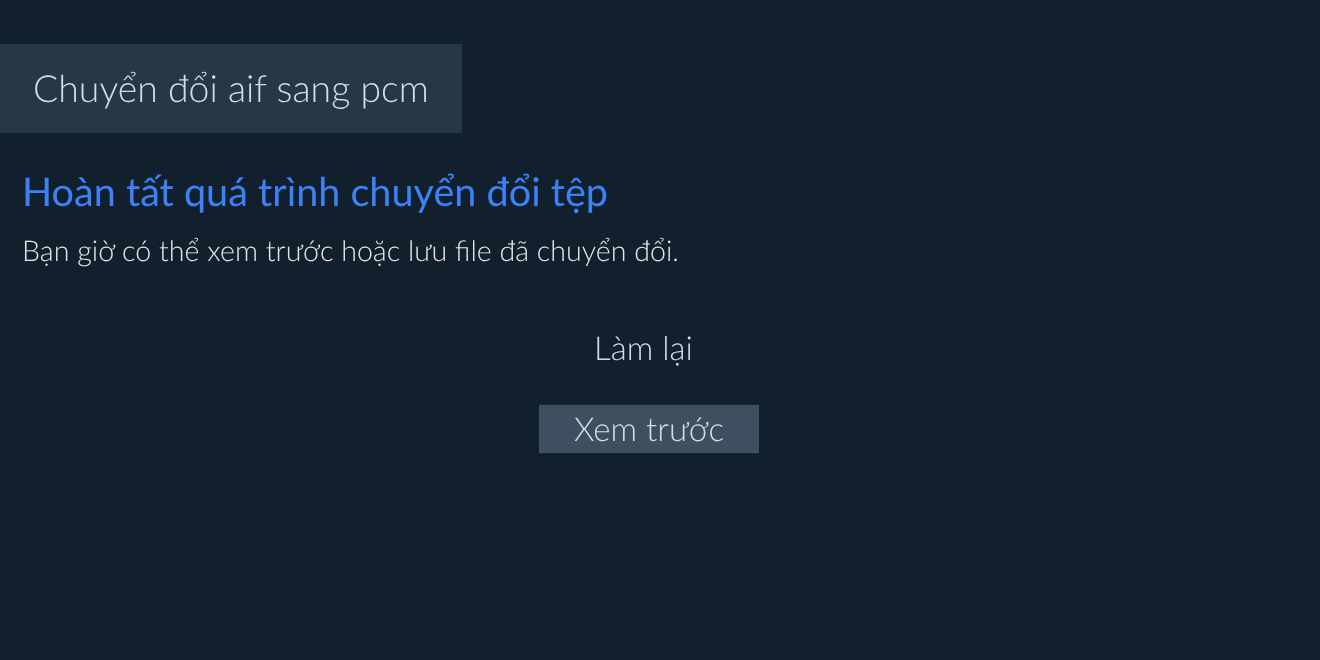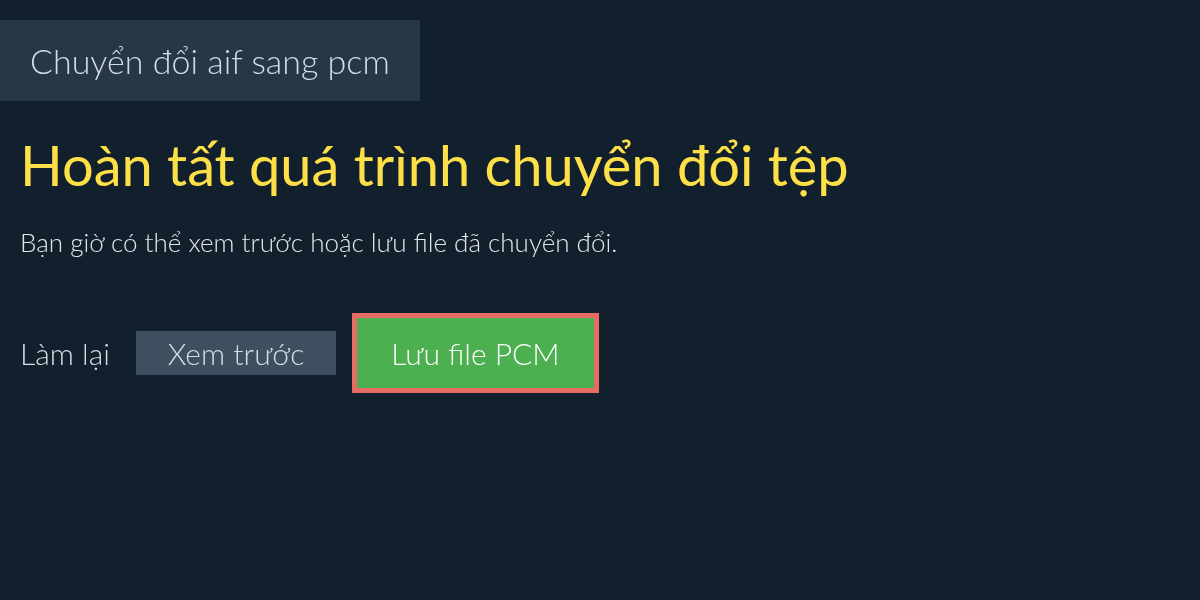--- a/index.html
+++ b/index.html
@@ -13,53 +13,55 @@
       height: 600px;
       background-color: #12202e;
       font-family: -apple-system, BlinkMacSystemFont, "Segoe UI", "Lato", sans-serif;
       overflow: hidden;
     }
     
     .tab {
       background-color: #263745;
       display: inline-block;
       padding: 20px 30px;
-      margin-top: 20px;
+      margin-top: 40px;
       margin-left: 0;
     }
     
     .tab-label {
       color: #d5dce2;
       font-size: 34px;
       font-weight: 300;
     }
     
     .content {
       padding: 30px 20px 0 20px;
     }
     
     .heading {
-      color: #fde047;
-      font-size: 56px;
+      color: #3b82f6;
+      font-size: 36px;
       font-weight: 400;
-      margin-bottom: 28px;
+      margin-bottom: 16px;
     }
     
     .description {
       color: #e5e5e5;
       font-size: 26px;
       font-weight: 300;
     }
     
     .actions {
       display: flex;
       align-items: center;
-      gap: 16px;
+      justify-content: flex-end;
+      gap: 34px;
       margin-top: 55px;
       padding-right: 20px;
+      flex-direction: column;
     }
     
     .link-action {
       color: #d5dce2;
       font-size: 30px;
       font-weight: 300;
       margin-right: 10px;
     }
     
     .btn {
@@ -92,18 +94,17 @@
   <span class="tab-label">Chuyển đổi aif sang pcm</span>
 </div>
 
 <div class="content">
   <h1 class="heading">Hoàn tất quá trình chuyển đổi tệp</h1>
   <p class="description">Bạn giờ có thể xem trước hoặc lưu file đã chuyển đổi.</p>
 
   <div class="actions">
     <span class="link-action">Làm lại</span>
     <button class="btn btn-secondary">Xem trước</button>
-    <button class="btn btn-primary">Lưu file PCM</button>
   </div>
 </div>
 
 
 
 
 </body></html>

